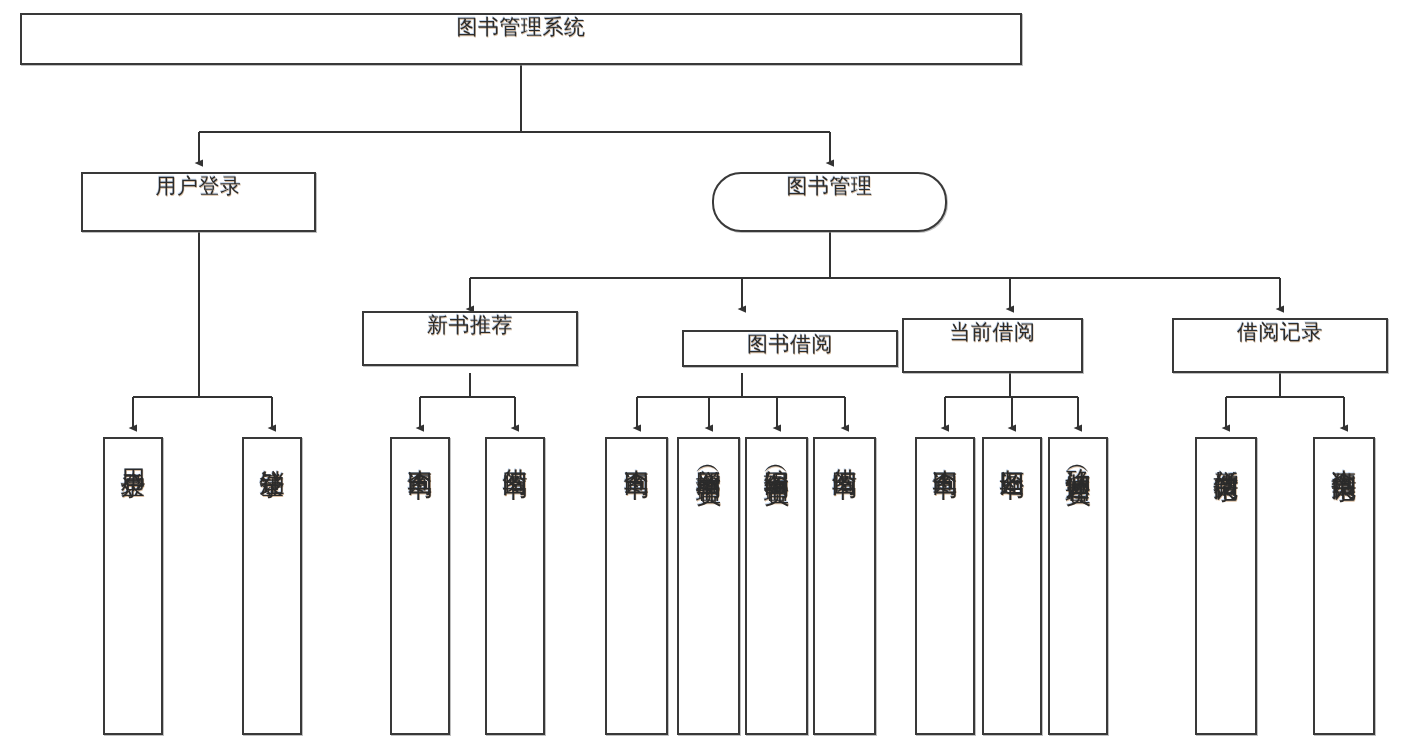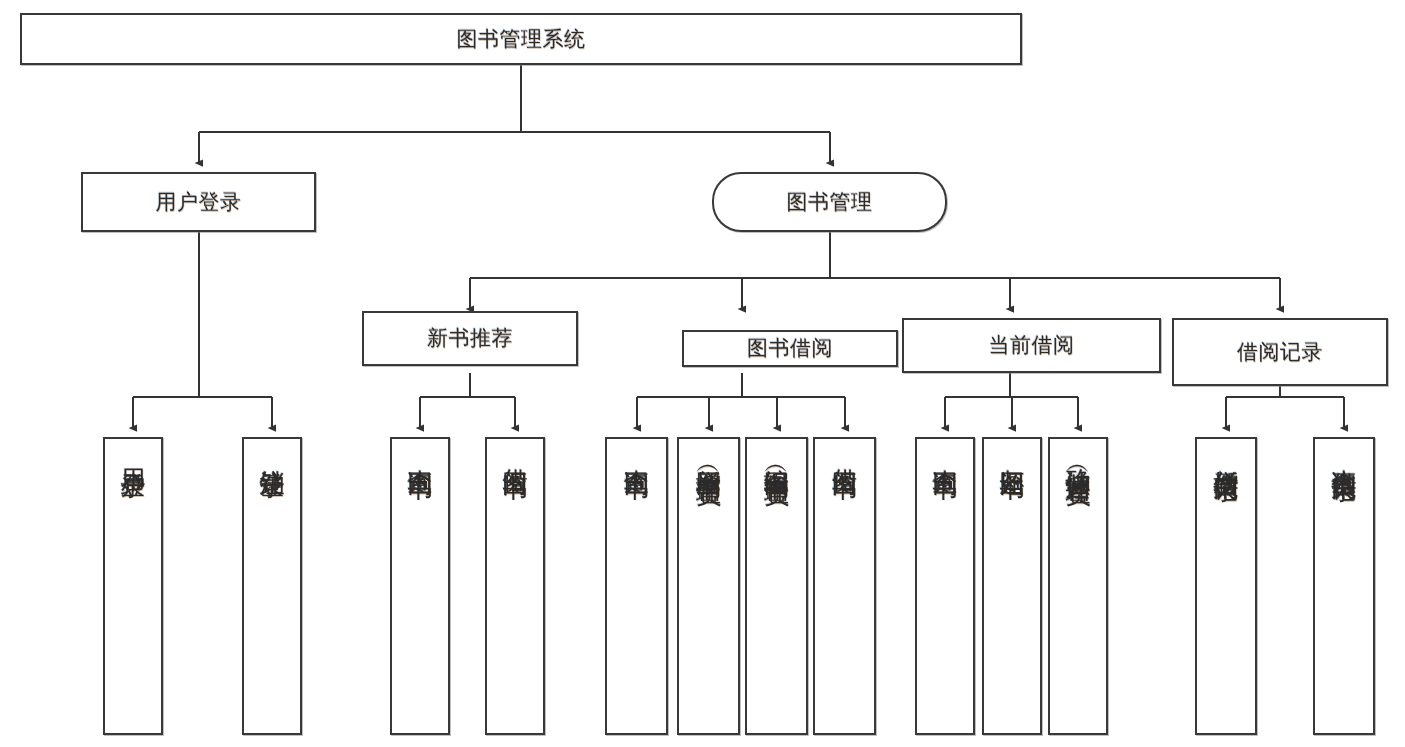--- a/index.html
+++ b/index.html
@@ -24,21 +24,20 @@
     width: 1405px;
     height: 747px;
   }
   .node-box {
     position: absolute;
     box-sizing: border-box;
     background: #ffffff;
     border: 2px solid #393939;
     box-shadow: 1px 1px 0 0 rgba(140,140,140,0.55);
     display: flex;
-    align-items: center;
     justify-content: center;
   }
   .node-label {
     color: #2b2b2b;
     font-size: 21px;
     line-height: 1.18;
     letter-spacing: 0.5px;
     white-space: nowrap;
     text-shadow: 0.6px 0.6px 0 rgba(190,140,90,0.55), -0.6px -0.6px 0 rgba(120,160,210,0.45);
   }
@@ -123,24 +122,24 @@
       </div>
       <div class="node-box" style="left: 712px; top: 172px; width: 235px; height: 60px; border-radius: 29px;">
         <span class="node-label">图书管理</span>
       </div>
       <div class="node-box" style="left: 362px; top: 311px; width: 216px; height: 55px;">
         <span class="node-label">新书推荐</span>
       </div>
       <div class="node-box" style="left: 634px; top: 330px; width: 216px; height: 37px; margin-left: 48px;">
         <span class="node-label">图书借阅</span>
       </div>
-      <div class="node-box" style="left: 902px; top: 318px; width: 259px; height: 55px;">
+      <div class="node-box" style="left: 902px; top: 318px; width: 181px; height: 55px;">
         <span class="node-label">当前借阅</span>
       </div>
-      <div class="node-box" style="left: 1172px; top: 318px; width: 216px; height: 68px;">
+      <div class="node-box" style="left: 1172px; top: 318px; width: 216px; height: 55px;">
         <span class="node-label">借阅记录</span>
       </div>
       <div class="node-box leaf" style="left: 103px; top: 437px; width: 60px; height: 298px;">
         <span class="node-label">用户登录</span>
       </div>
       <div class="node-box leaf" style="left: 242px; top: 437px; width: 60px; height: 298px;">
         <span class="node-label">注销登录</span>
       </div>
       <div class="node-box leaf" style="left: 390px; top: 437px; width: 60px; height: 298px;">
         <span class="node-label">查询图书</span>

